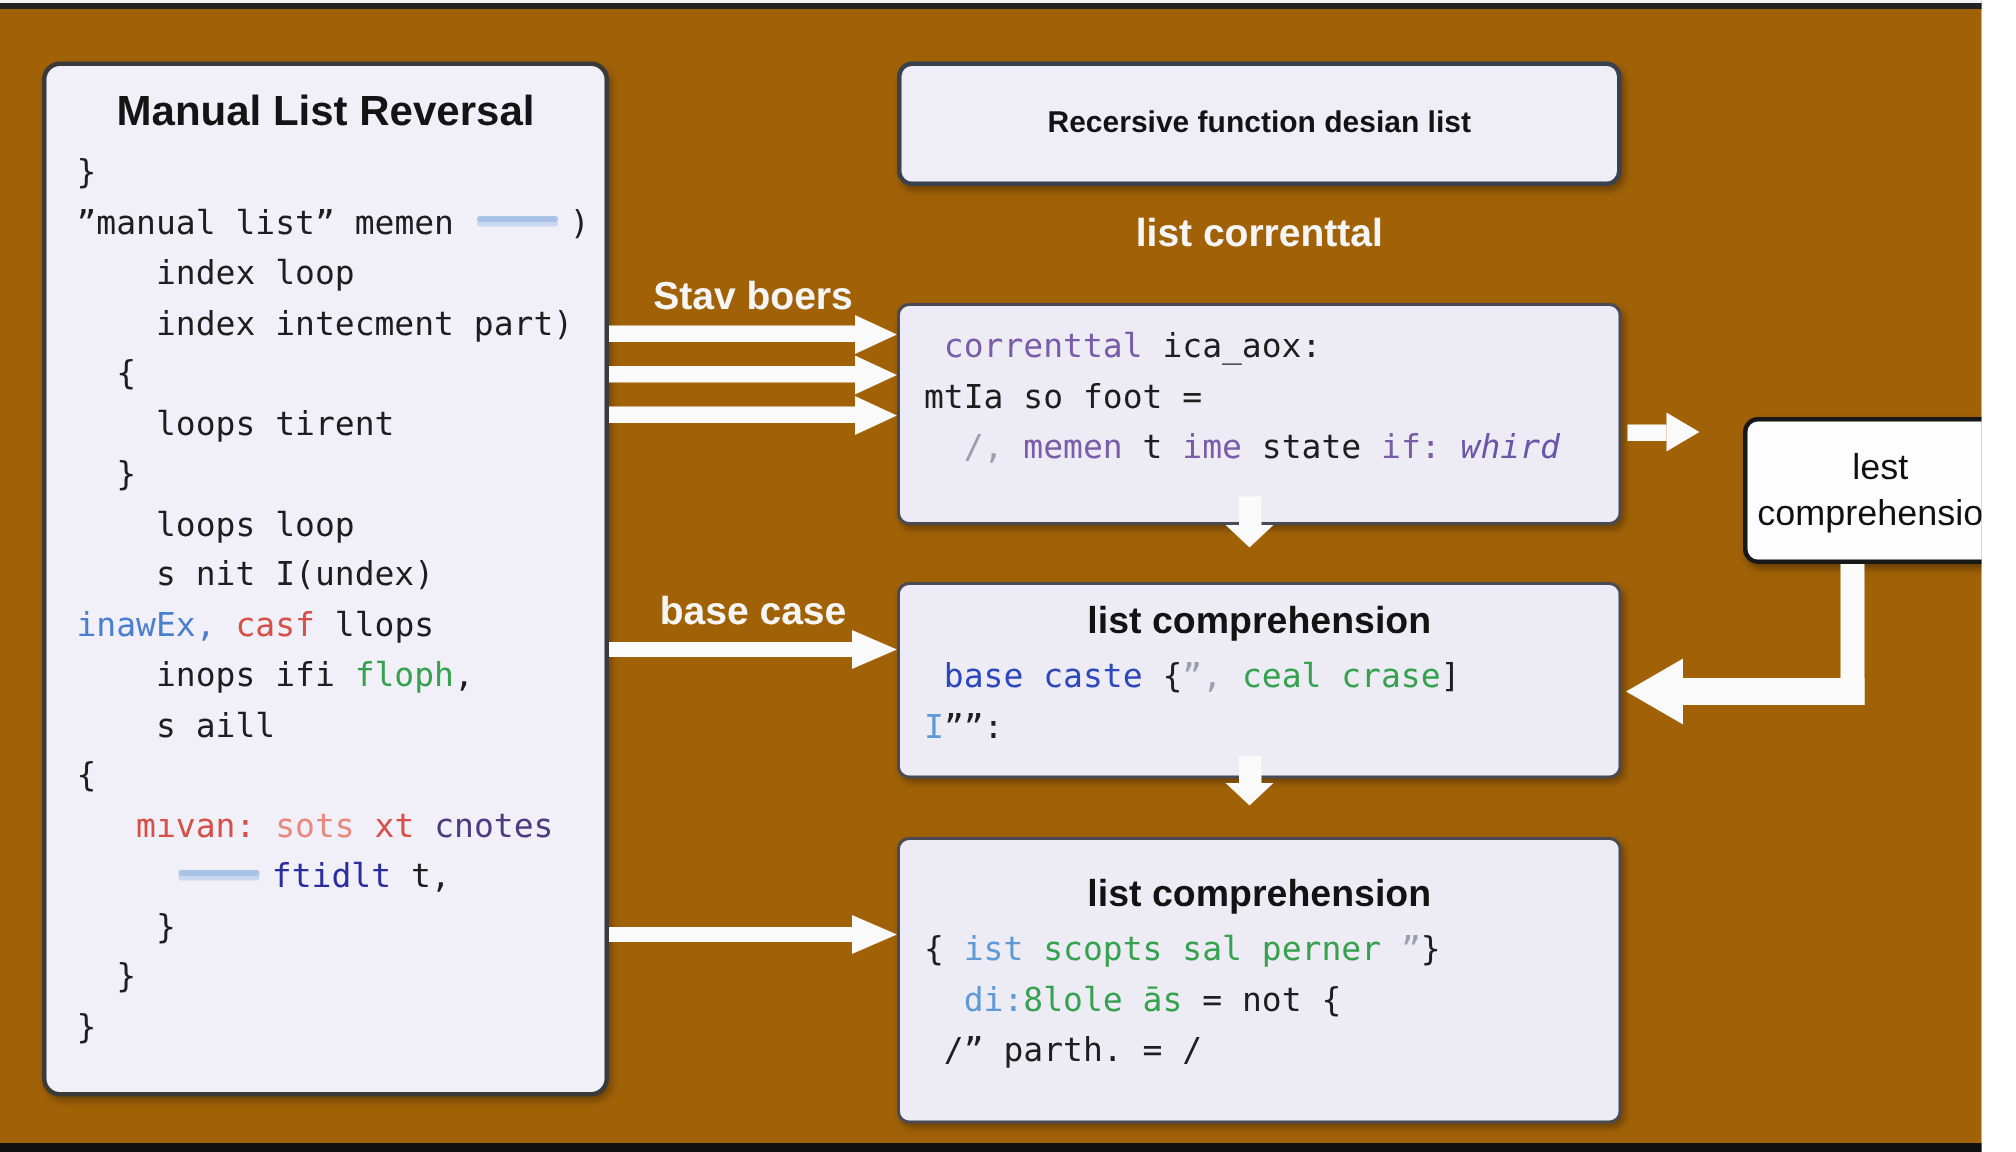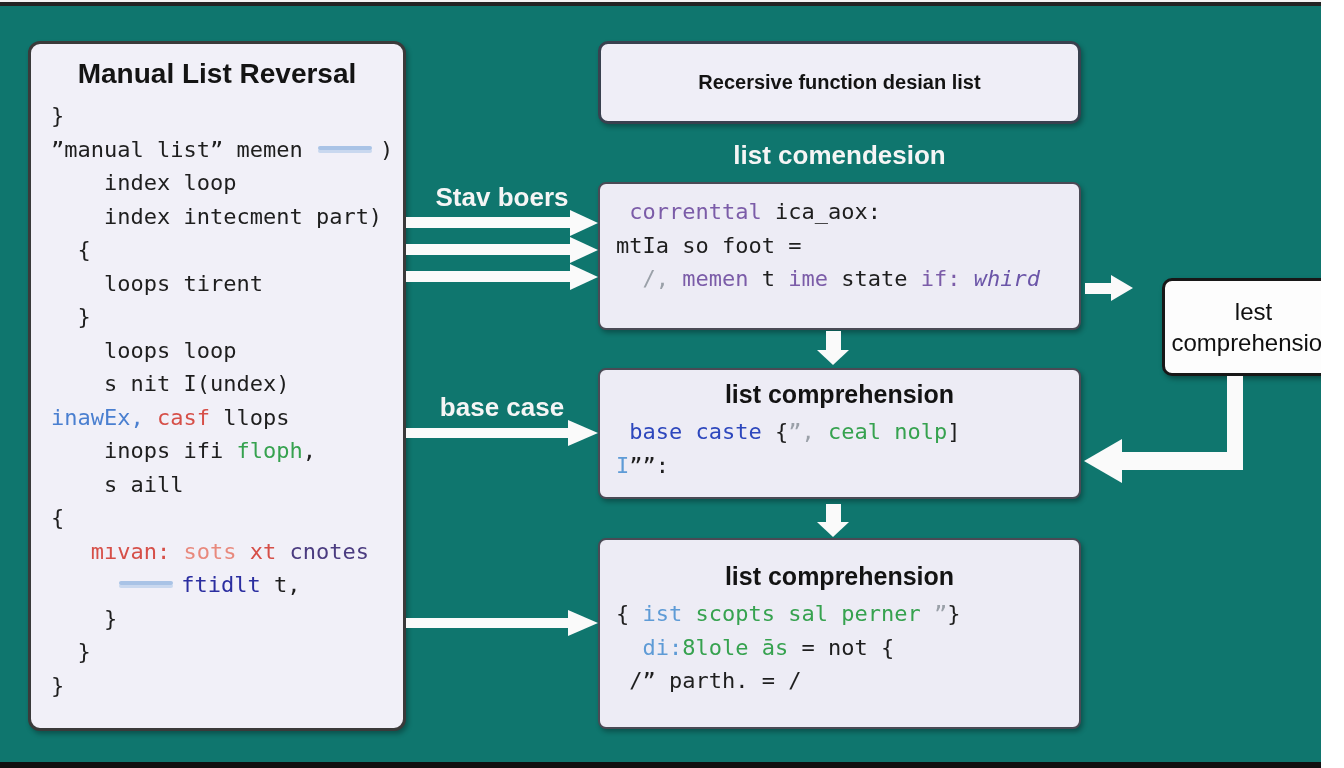--- a/index.html
+++ b/index.html
@@ -1,18 +1,18 @@
 <!DOCTYPE html>
 <html><head>
 <meta charset="utf-8">
 <style>
   html,body{margin:0;padding:0;}
   .stage{
     position:relative; width:1321px; height:768px; overflow:hidden;
-    background:#0f766e;
+    background:#a16207;
     font-family:"Liberation Sans", sans-serif;
   }
   .strip{position:absolute;left:0;width:1344px;}
   .strip-top-white{top:0;height:2px;background:#f4f4f4;}
   .strip-top-dark{top:2px;height:4px;background:#232323;}
   .strip-bottom{top:762px;height:6px;background:#101010;}
 
   .panel{
     position:absolute; box-sizing:border-box;
     background:#f1f0f8; border:3px solid #3a3a3a; border-radius:12px;
@@ -48,21 +48,21 @@
   .rcol-box{left:598px;width:483px;}
   .header-box{top:41px;height:83px;border-color:#39414f;border-radius:10px;background:#efeef7;
     display:flex;align-items:center;justify-content:center;}
   .header-title{font-size:20px;font-weight:bold;color:#131313;}
 
   .section-label{
     position:absolute;left:598px;top:140px;width:483px;text-align:center;
     color:#f5f5f5;font-size:26px;font-weight:bold;
   }
 
-  .code-box{border:2px solid #4a4a55;border-radius:8px;background:#edecf5;}
+  .code-box{border:2px solid #4a4a55;border-radius:8px;background:#edecf5;margin-top:20px;}
   .box1{top:182px;height:148px;padding:11px 0 0 16px;box-sizing:border-box;}
   .box2{top:368px;height:131px;box-sizing:border-box;padding:10px 0 0 16px;}
   .box3{top:538px;height:191px;box-sizing:border-box;padding:22px 0 0 16px;}
   .box-title{text-align:center;font-size:25px;font-weight:bold;color:#131313;margin:0 16px 6px 0;}
 
   .flow-label{
     position:absolute;width:192px;text-align:center;
     color:#f5f5f5;font-size:26px;font-weight:bold;
   }
   .lbl-stav{left:406px;top:182px;}
@@ -96,29 +96,29 @@
 
   <div class="panel left-panel">
     <div class="left-title">Manual List Reversal</div>
     <div class="left-code code"><div class="code-line" style="padding-left: 0ch;"><span class="c-ink">}</span></div><div class="code-line" style="padding-left: 0ch;"><span class="c-ink">”manual list” memen </span><span class="scribble"></span><span class="c-ink">)</span></div><div class="code-line" style="padding-left: 4ch;"><span class="c-ink">index loop</span></div><div class="code-line" style="padding-left: 4ch;"><span class="c-ink">index intecment part)</span></div><div class="code-line" style="padding-left: 2ch;"><span class="c-ink">{</span></div><div class="code-line" style="padding-left: 4ch;"><span class="c-ink">loops tirent</span></div><div class="code-line" style="padding-left: 2ch;"><span class="c-ink">}</span></div><div class="code-line" style="padding-left: 4ch;"><span class="c-ink">loops loop</span></div><div class="code-line" style="padding-left: 4ch;"><span class="c-ink">s nit I(undex)</span></div><div class="code-line" style="padding-left: 0ch;"><span class="c-blue">inawEx,</span><span class="c-ink"> </span><span class="c-red">casf</span><span class="c-ink"> llops</span></div><div class="code-line" style="padding-left: 4ch;"><span class="c-ink">inops ifi </span><span class="c-green">floph</span><span class="c-ink">,</span></div><div class="code-line" style="padding-left: 4ch;"><span class="c-ink">s aill</span></div><div class="code-line" style="padding-left: 0ch;"><span class="c-ink">{</span></div><div class="code-line" style="padding-left: 3ch;"><span class="c-red">mıvan:</span><span class="c-ink"> </span><span class="c-salmon">sots</span><span class="c-ink"> </span><span class="c-red">xt</span><span class="c-ink"> </span><span class="c-darkpurple">cnotes</span></div><div class="code-line" style="padding-left: 5ch;"><span class="scribble"></span><span class="c-navy">ftidlt</span><span class="c-ink"> t,</span></div><div class="code-line" style="padding-left: 4ch;"><span class="c-ink">}</span></div><div class="code-line" style="padding-left: 2ch;"><span class="c-ink">}</span></div><div class="code-line" style="padding-left: 0ch;"><span class="c-ink">}</span></div></div>
   </div>
 
   <div class="panel rcol-box header-box">
     <div class="header-title">Recersive function desian list</div>
   </div>
 
-  <div class="section-label">list comendesion</div>
+  <div class="section-label">list correnttal</div>
 
   <div class="panel rcol-box code-box box1">
     <div class="code"><div class="code-line" style="padding-left: 1ch;"><span class="c-purple">correnttal</span><span class="c-ink"> ica_aox:</span></div><div class="code-line" style="padding-left: 0ch;"><span class="c-ink">mtIa so foot =</span></div><div class="code-line" style="padding-left: 2ch;"><span class="c-gray">/, </span><span class="c-purple">memen</span><span class="c-ink"> t </span><span class="c-purple">ime</span><span class="c-ink"> state </span><span class="c-purple">if: </span><span class="c-purpleitalic">whird</span></div></div>
   </div>
 
   <div class="panel rcol-box code-box box2">
     <div class="box-title">list comprehension</div>
-    <div class="code"><div class="code-line" style="padding-left: 1ch;"><span class="c-royal">base caste</span><span class="c-ink"> {</span><span class="c-gray">”, </span><span class="c-green">ceal nolp</span><span class="c-ink">]</span></div><div class="code-line" style="padding-left: 0ch;"><span class="c-lightblue">I</span><span class="c-ink">””:</span></div></div>
+    <div class="code"><div class="code-line" style="padding-left: 1ch;"><span class="c-royal">base caste</span><span class="c-ink"> {</span><span class="c-gray">”, </span><span class="c-green">ceal crase</span><span class="c-ink">]</span></div><div class="code-line" style="padding-left: 0ch;"><span class="c-lightblue">I</span><span class="c-ink">””:</span></div></div>
   </div>
 
   <div class="panel rcol-box code-box box3">
     <div class="box-title">list comprehension</div>
     <div class="code"><div class="code-line" style="padding-left: 0ch;"><span class="c-ink">{ </span><span class="c-lightblue">ist</span><span class="c-ink"> </span><span class="c-green">scopts sal perner</span><span class="c-ink"> </span><span class="c-gray">”</span><span class="c-ink">}</span></div><div class="code-line" style="padding-left: 2ch;"><span class="c-lightblue">di:</span><span class="c-green">8lole ās</span><span class="c-ink"> = not {</span></div><div class="code-line" style="padding-left: 1ch;"><span class="c-ink">/” parth. = /</span></div></div>
   </div>
 
   <div class="side-box">
     <div class="t">lest</div>
     <div class="t">comprehension</div>

